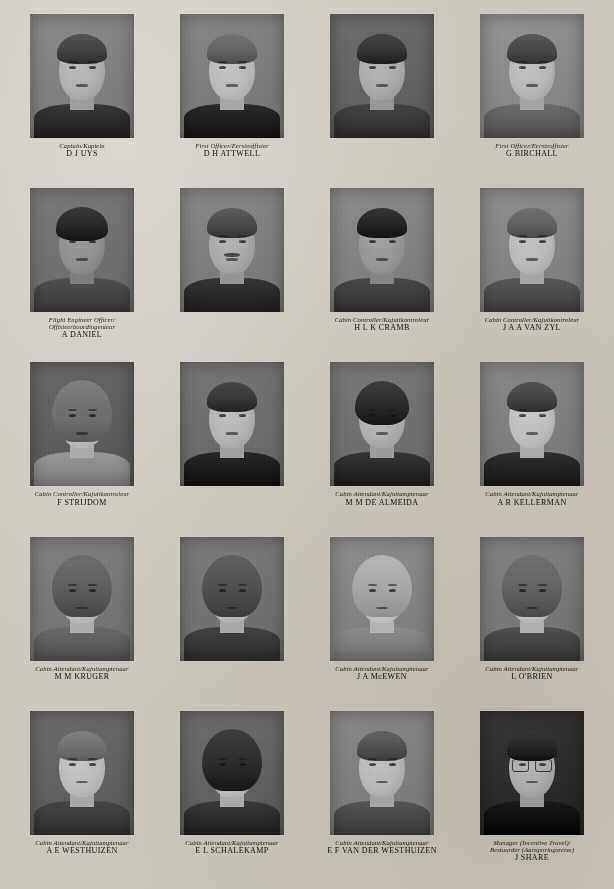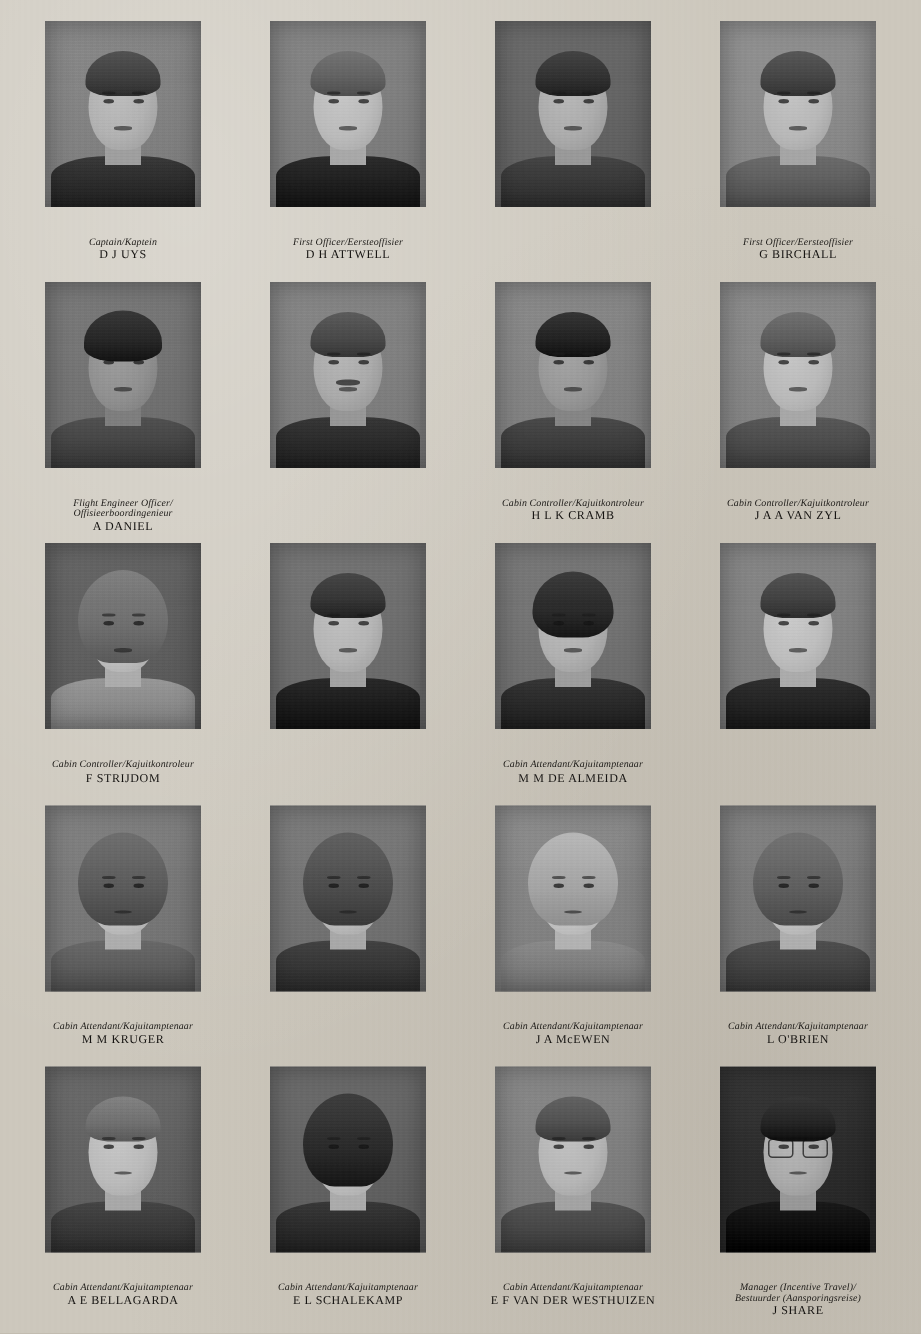--- a/index.html
+++ b/index.html
@@ -50,21 +50,21 @@
   .photo .bg {
     position: absolute;
     inset: 0;
   }
   .photo .vig {
     position: absolute;
     inset: 0;
     box-shadow: inset 0 0 18px rgba(0,0,0,0.35);
   }
   .caption {
-    margin-top: 20px;
+    margin-top: 4px;
     text-align: center;
     line-height: 1.08;
     width: 136px;
   }
   .role {
     font-style: italic;
     font-size: 6.6px;
     color: #1b1916;
     letter-spacing: 0.1px;
   }
@@ -382,20 +382,26 @@
           <div class="head" style="left: 29px; width: 46px; top: 26px; height: 60px; background: radial-gradient(at 40% 35%, rgb(210, 198, 179) 0%, rgb(198, 186, 167) 55%, rgb(173, 161, 142) 100%);"></div>
           <div class="hair" style="left: 27px; width: 50px; top: 20px; height: 30px; border-radius: 55% 55% 40% 40% / 72% 72% 28% 28%; background: linear-gradient(rgb(93, 84, 74) 0%, rgb(75, 66, 56) 60%, rgb(55, 46, 36) 100%);"></div>
           <div class="brow" style="left: 38px; top: 47px;"></div>
           <div class="brow" style="left: 58px; top: 47px;"></div>
           <div class="eye" style="left: 39px; top: 52px;"></div>
           <div class="eye" style="left: 59px; top: 52px;"></div>
           <div class="mouth" style="left: 46px; top: 70px;"></div>
           <div class="vig"></div>
           <div class="grain"></div>
         </div>
+        <div class="caption">
+          <div class="role">
+            <span>Cabin Attendant/Kajuitamptenaar</span>
+          </div>
+          <div class="name">A R KELLERMAN</div>
+        </div>
       </div>
       <div class="cell">
         <div class="photo">
           <div class="bg" style="background: linear-gradient(160deg, rgb(132, 129, 122) 0%, rgb(114, 111, 104) 100%);"></div>
           <div class="torso" style="left: 4px; right: 4px; bottom: 0px; height: 34px; background: linear-gradient(rgb(110, 105, 96) 0%, rgb(88, 83, 74) 100%);"></div>
           <div class="neck" style="left: 40px; width: 24px; bottom: 28px; height: 20px; background: rgb(183, 171, 152);"></div>
           <div class="head" style="left: 29px; width: 46px; top: 26px; height: 60px; background: radial-gradient(at 40% 35%, rgb(213, 201, 182) 0%, rgb(201, 189, 170) 55%, rgb(176, 164, 145) 100%);"></div>
           <div class="hair" style="left: 22px; width: 60px; top: 18px; height: 62px; border-radius: 50% 50% 35% 35% / 55% 55% 45% 45%; background: linear-gradient(rgb(124, 108, 91) 0%, rgb(106, 90, 73) 60%, rgb(86, 70, 53) 100%);"></div>
           <div class="brow" style="left: 38px; top: 47px;"></div>
           <div class="brow" style="left: 58px; top: 47px;"></div>
@@ -484,21 +490,21 @@
           <div class="eye" style="left: 39px; top: 52px;"></div>
           <div class="eye" style="left: 59px; top: 52px;"></div>
           <div class="mouth" style="left: 46px; top: 70px;"></div>
           <div class="vig"></div>
           <div class="grain"></div>
         </div>
         <div class="caption">
           <div class="role">
             <span>Cabin Attendant/Kajuitamptenaar</span>
           </div>
-          <div class="name">A E BELLAGARDA</div>
+          <div class="name">A E WESTHUIZEN</div>
         </div>
       </div>
       <div class="cell">
         <div class="photo">
           <div class="bg" style="background: linear-gradient(160deg, rgb(111, 108, 102) 0%, rgb(93, 90, 84) 100%);"></div>
           <div class="torso" style="left: 4px; right: 4px; bottom: 0px; height: 34px; background: linear-gradient(rgb(61, 58, 52) 0%, rgb(39, 36, 30) 100%);"></div>
           <div class="neck" style="left: 40px; width: 24px; bottom: 28px; height: 20px; background: rgb(181, 169, 150);"></div>
           <div class="head" style="left: 29px; width: 46px; top: 26px; height: 60px; background: radial-gradient(at 40% 35%, rgb(211, 199, 180) 0%, rgb(199, 187, 168) 55%, rgb(174, 162, 143) 100%);"></div>
           <div class="hair" style="left: 22px; width: 60px; top: 18px; height: 62px; border-radius: 50% 50% 35% 35% / 55% 55% 45% 45%; background: linear-gradient(rgb(70, 62, 55) 0%, rgb(52, 44, 37) 60%, rgb(32, 24, 17) 100%);"></div>
           <div class="brow" style="left: 38px; top: 47px;"></div>

